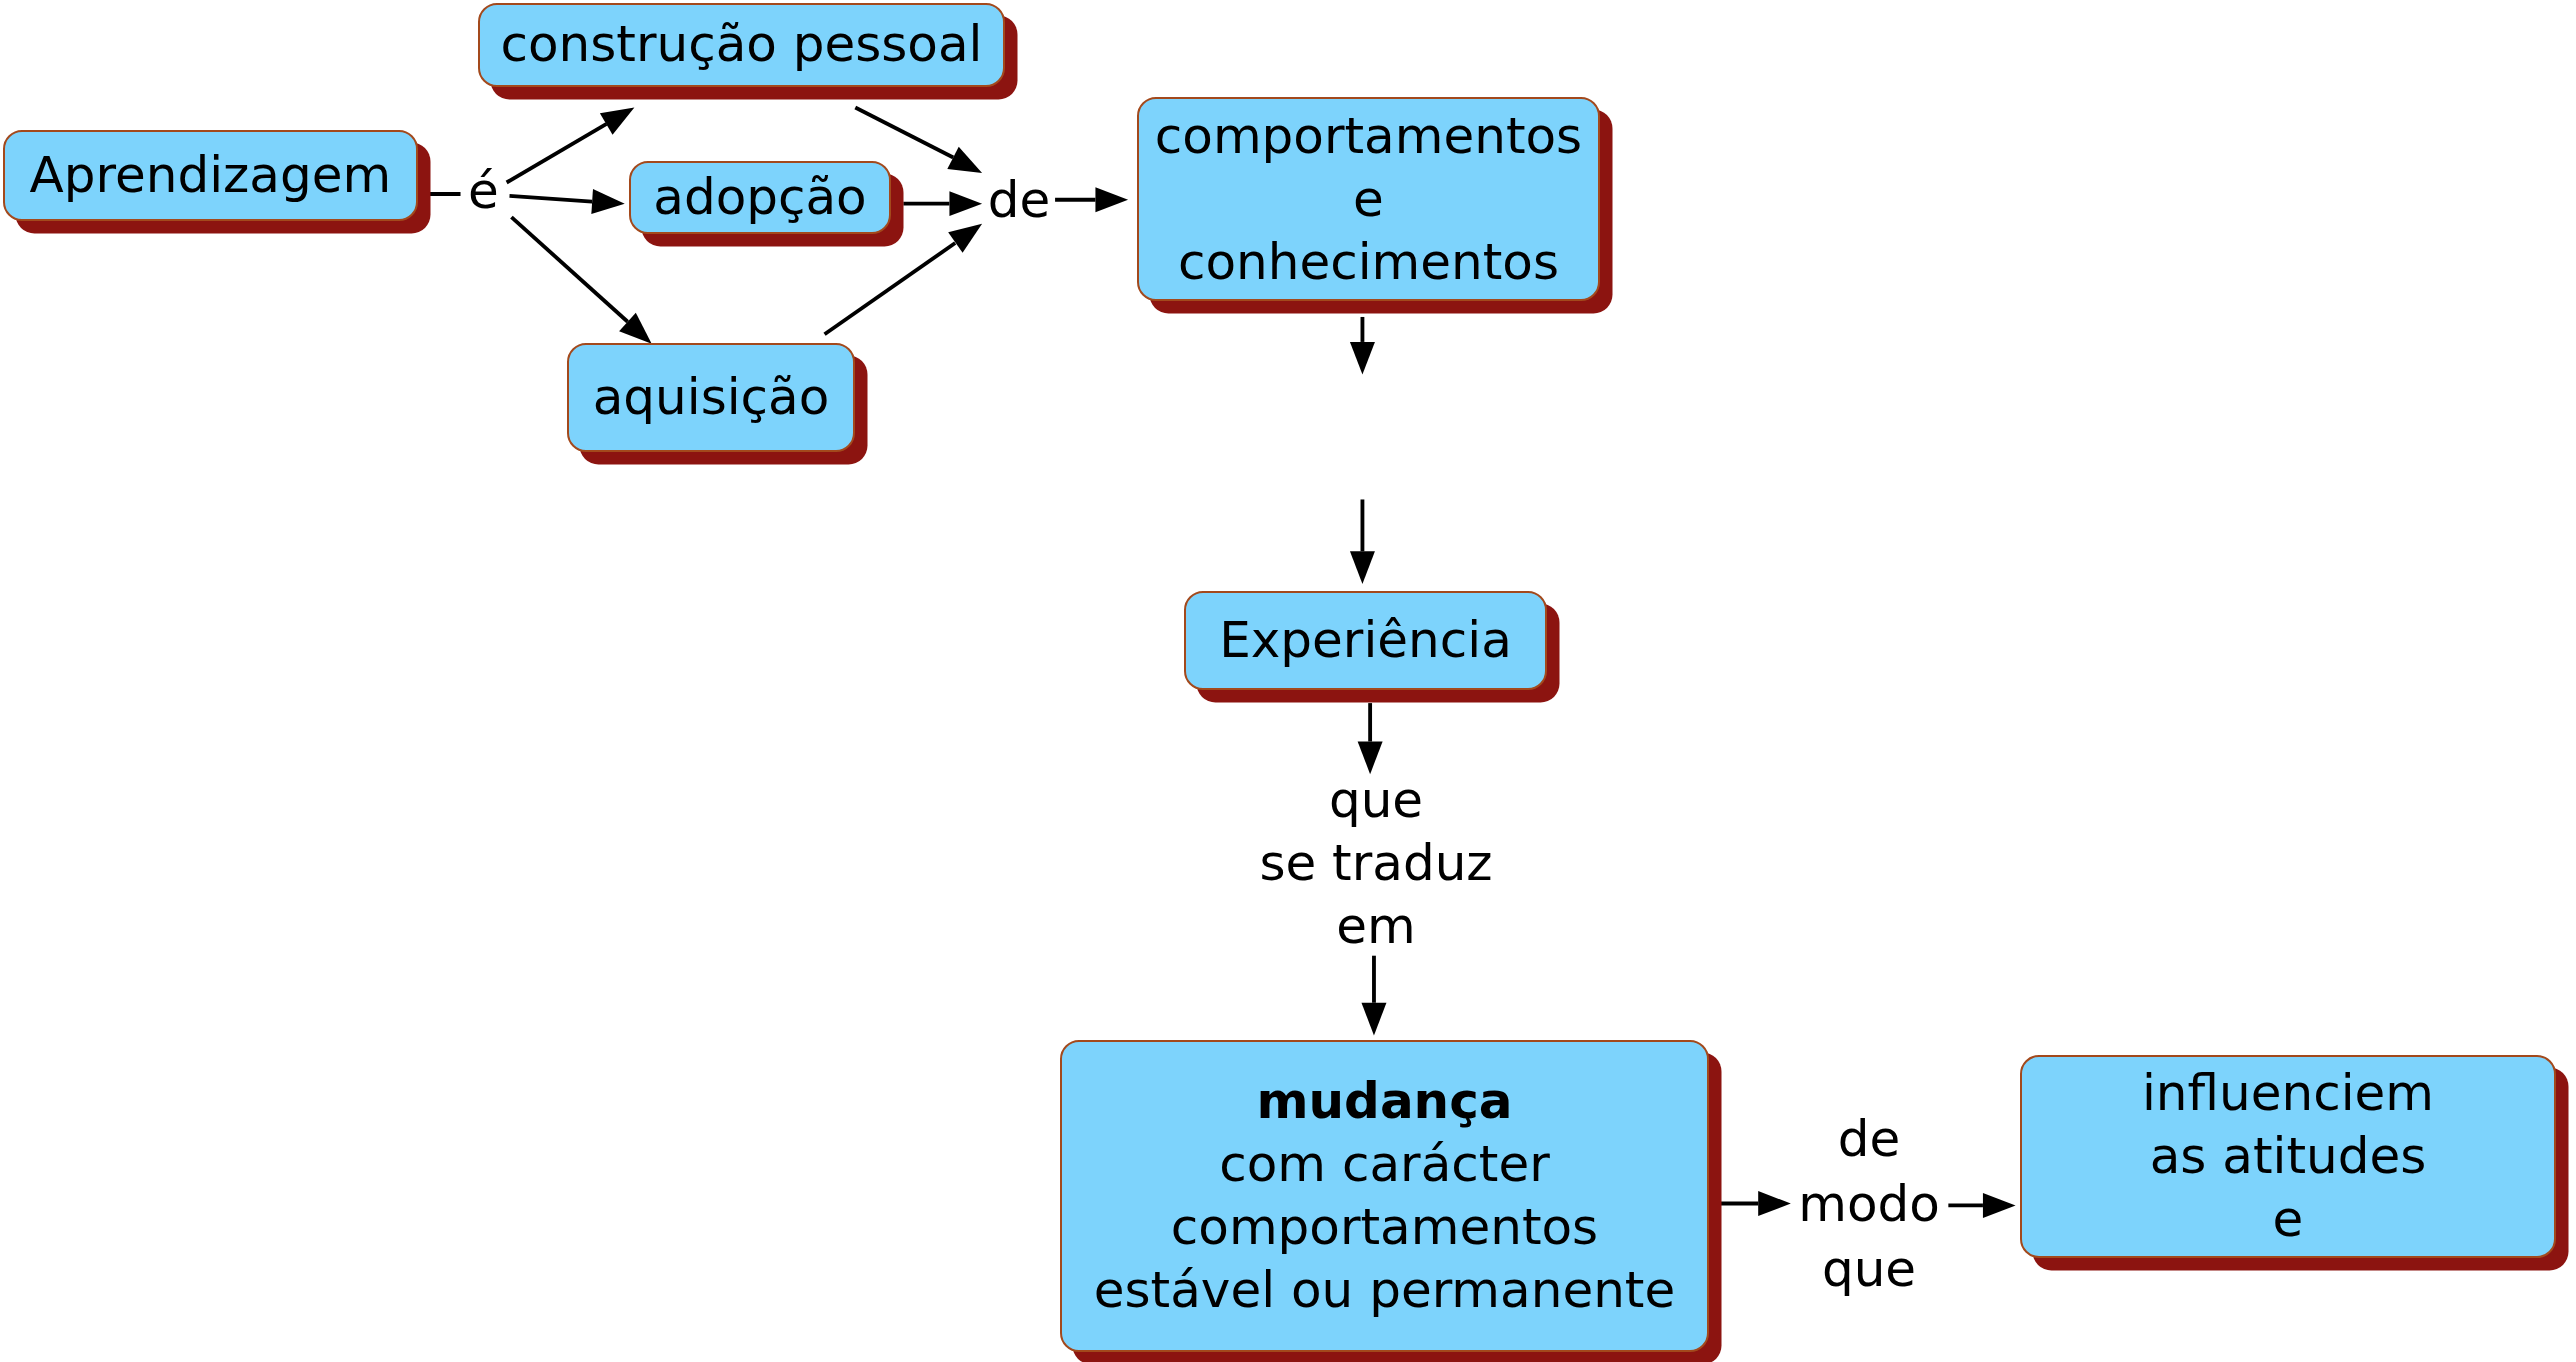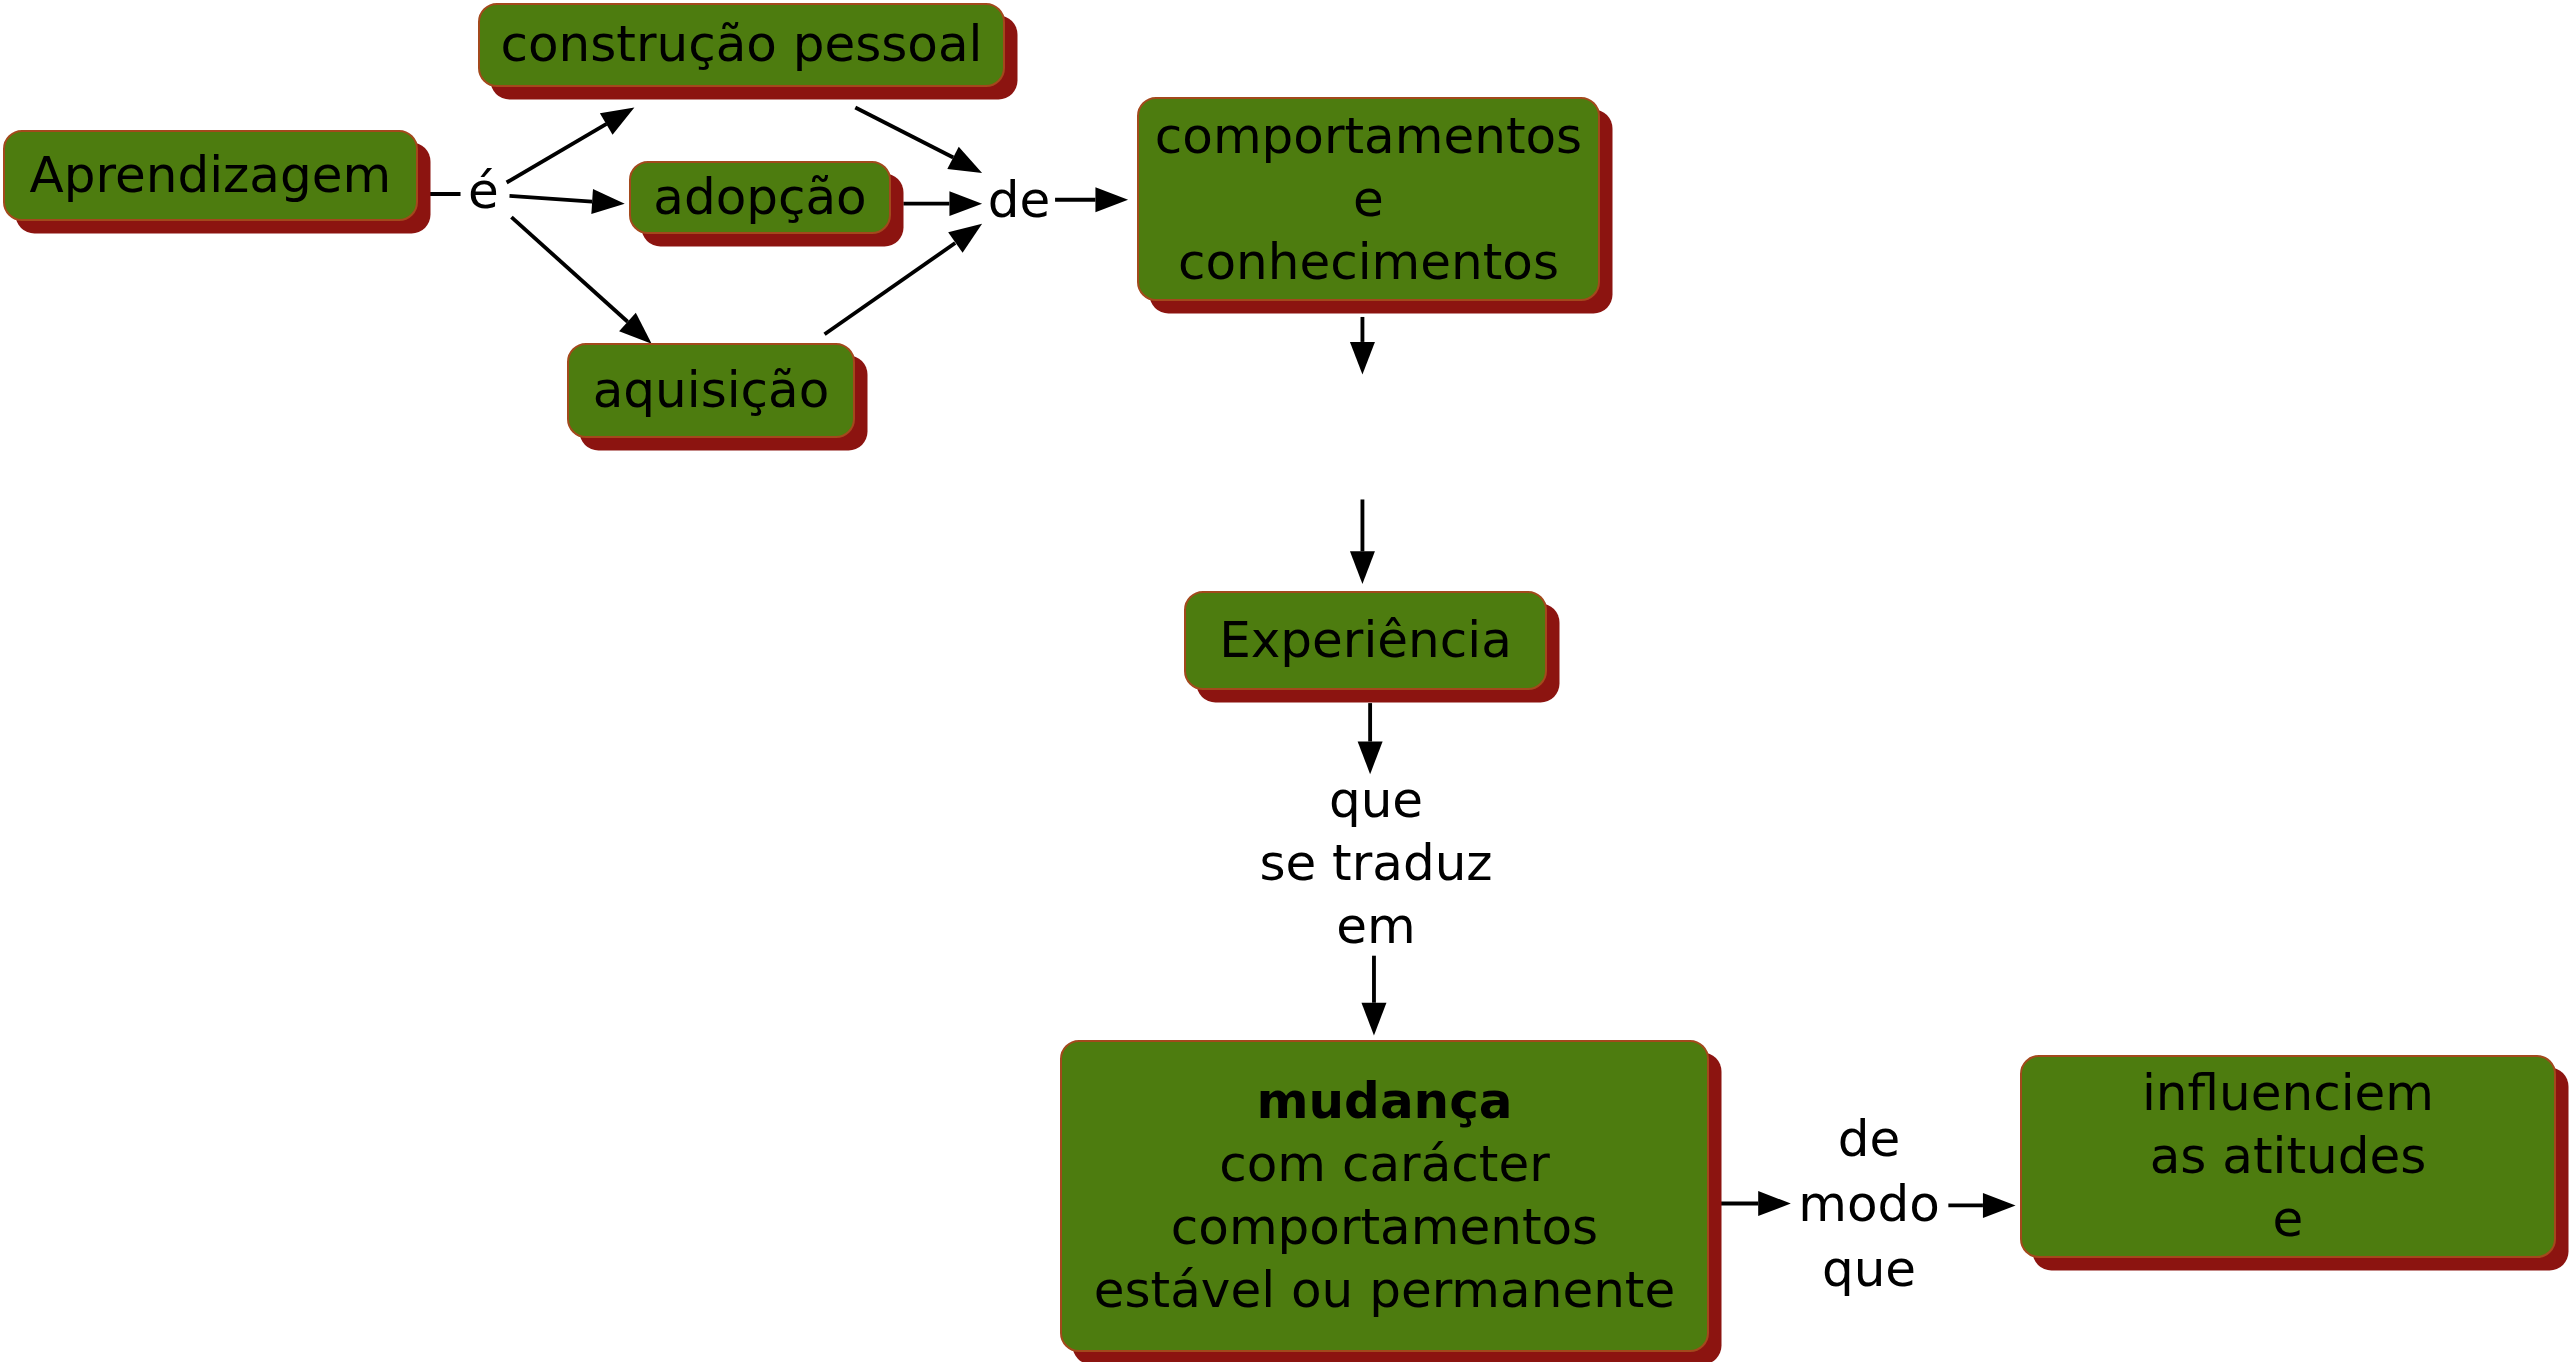--- a/index.html
+++ b/index.html
@@ -2,21 +2,21 @@
 <html><head>
 <meta charset="utf-8">
 <style>
   html,body{margin:0;padding:0;background:#ffffff;}
   body{width:2576px;height:1362px;position:relative;overflow:hidden;
        font-family:"DejaVu Sans","Liberation Sans",sans-serif;color:#000;}
   .canvas{position:absolute;left:0;top:0;width:2576px;height:1362px;background:#ffffff;}
   svg.arrows{position:absolute;left:0;top:0;z-index:1;}
   .node{
     position:absolute;z-index:2;box-sizing:border-box;
-    background:#4d7c0f;border:2.9px solid #a3491c;border-radius:19px;
+    background:#7dd3fc;border:2.9px solid #a3491c;border-radius:19px;
     box-shadow:12.5px 12.5px 0 0 #8c1410;
     display:flex;flex-direction:column;align-items:center;justify-content:center;
     text-align:center;
   }
   .node .line{display:block;white-space:nowrap;font-size:50px;line-height:63px;}
   .node .line.bold{font-weight:bold;}
   .label{
     position:absolute;z-index:2;display:flex;flex-direction:column;
     align-items:center;justify-content:flex-start;text-align:center;
   }
@@ -104,21 +104,21 @@
   </div>
 
   <div class="node" style="left:478px;top:2.9px;width:527px;height:84px">
     <span class="line">construção pessoal</span>
   </div>
 
   <div class="node" style="left:629px;top:161px;width:262px;height:73px">
     <span class="line">adopção</span>
   </div>
 
-  <div class="node" style="left:567px;top:343px;width:288px;height:95px">
+  <div class="node" style="left:567px;top:343px;width:288px;height:109px">
     <span class="line">aquisição</span>
   </div>
 
   <div class="node" style="left:1137px;top:97px;width:463px;height:204px">
     <span class="line">comportamentos</span>
     <span class="line">e</span>
     <span class="line">conhecimentos</span>
   </div>
 
   <div class="node" style="left:1184px;top:591px;width:363px;height:99px">

